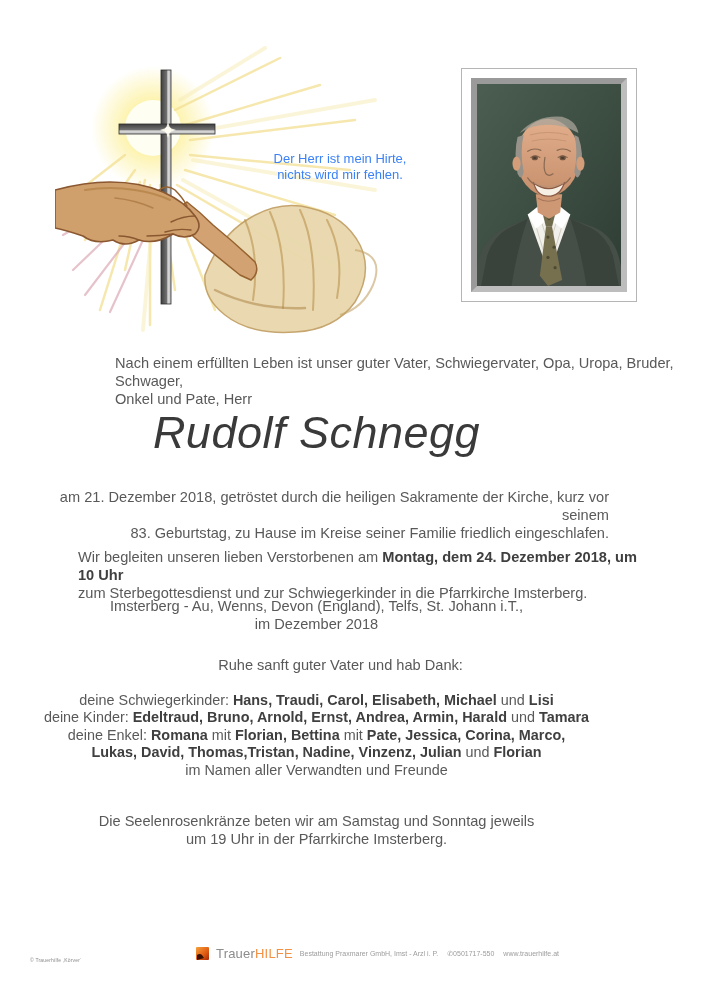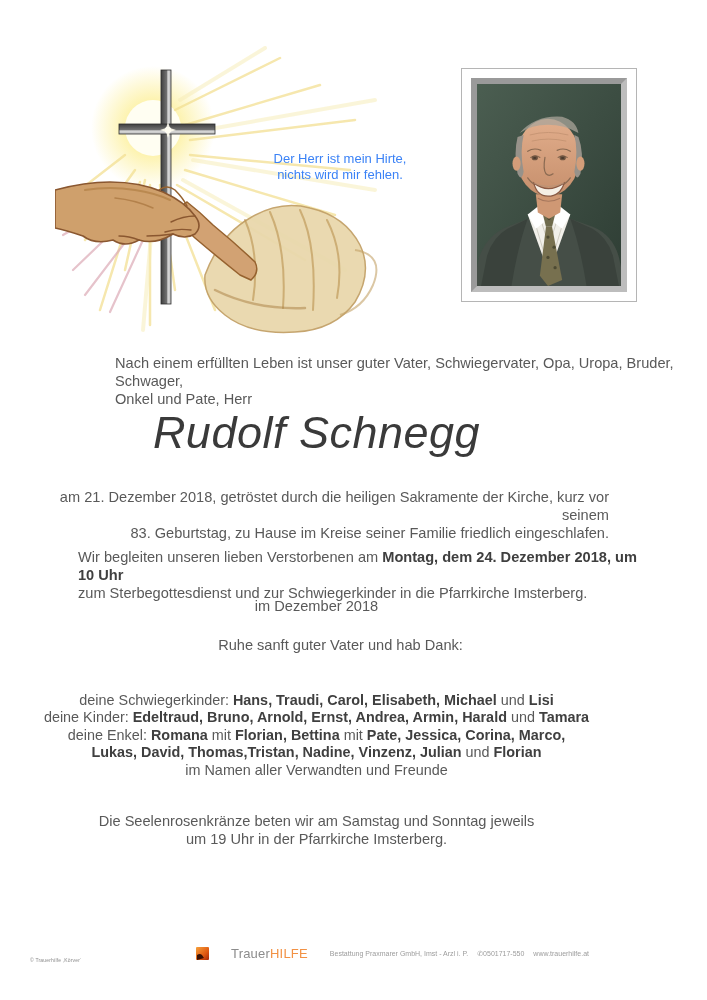--- a/index.html
+++ b/index.html
@@ -28,21 +28,21 @@
   .photo-inner{
     width:100%;height:100%;box-sizing:border-box;
     border:6px solid #a9a9a9;
     border-top-color:#9a9a9a;border-left-color:#9a9a9a;
     border-right-color:#bdbdbd;border-bottom-color:#bdbdbd;
     overflow:hidden;
   }
   .photo-inner svg{display:block;width:100%;height:100%;}
   
   .footer{
-    left:196px;top:946px;display:flex;align-items:center;gap:22px;
+    left:196px;top:946px;display:flex;align-items:center;gap:7px;
   }
   .brand{font-size:13px;letter-spacing:0.2px;white-space:nowrap;}
   .brand .gray{color:#8c8c8c;}
   .brand .orange{color:#f29144;}
   .footer-info{font-size:7px;color:#9c9c9c;white-space:nowrap;display:flex;gap:9px;align-items:center;}
   .logo-box{width:13px;height:13px;flex:0 0 auto;}
   .copyright{
     left:30px;top:957px;font-size:5px;color:#8a8a8a;letter-spacing:0.2px;
     transform-origin:left top;
   }
@@ -227,24 +227,25 @@
       <div class="ln"><span>am 21. Dezember 2018, getröstet durch die heiligen Sakramente der Kirche, kurz vor seinem</span></div>
       <div class="ln"><span>83. Geburtstag, zu Hause im Kreise seiner Familie friedlich eingeschlafen.</span></div>
     </div>
 
   <div class="abs textblock" style="left:78px;top:548px;width:575px;">
       <div class="ln"><span>Wir begleiten unseren lieben Verstorbenen am </span><span class="b">Montag, dem 24. Dezember 2018, um 10 Uhr</span></div>
       <div class="ln"><span>zum Sterbegottesdienst und zur Schwiegerkinder in die Pfarrkirche Imsterberg.</span></div>
     </div>
 
   <div class="abs centered textblock" style="top:597px;">
+      <div class="ln"><span>Imsterberg - Au, Wenns, Devon (England), Telfs, St. Johann i.T.,</span></div>
       <div class="ln"><span>im Dezember 2018</span></div>
     </div>
 
-  <div class="abs centered textblock" style="top:636px;padding-left:24px;">
+  <div class="abs centered textblock" style="top:656px;padding-left:24px;">
       <div class="ln"><span>Ruhe sanft guter Vater und hab Dank:</span></div>
     </div>
 
   <div class="abs centered family" style="top:692px;">
       <div class="ln"><span>deine Schwiegerkinder: </span><span class="b">Hans, Traudi, Carol, Elisabeth, Michael</span><span> und </span><span class="b">Lisi</span></div>
       <div class="ln"><span>deine Kinder: </span><span class="b">Edeltraud, Bruno, Arnold, Ernst, Andrea, Armin, Harald</span><span> und </span><span class="b">Tamara</span></div>
       <div class="ln"><span>deine Enkel: </span><span class="b">Romana</span><span> mit </span><span class="b">Florian, Bettina</span><span> mit </span><span class="b">Pate, Jessica, Corina, Marco,</span></div>
       <div class="ln"><span class="b">Lukas, David, Thomas,Tristan, Nadine, Vinzenz, Julian</span><span> und </span><span class="b">Florian</span></div>
       <div class="ln"><span>im Namen aller Verwandten und Freunde</span></div>
     </div>

